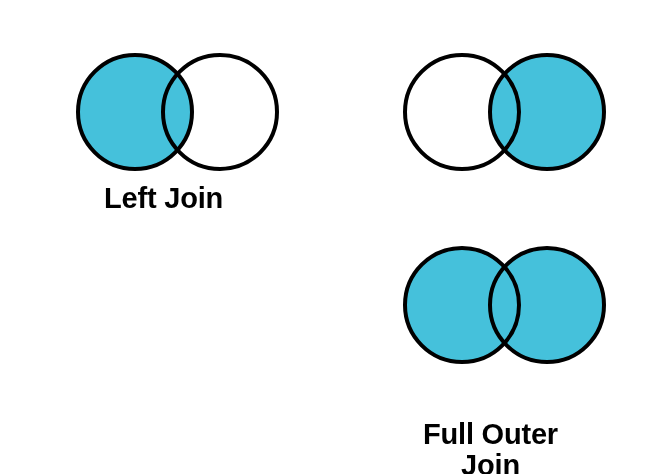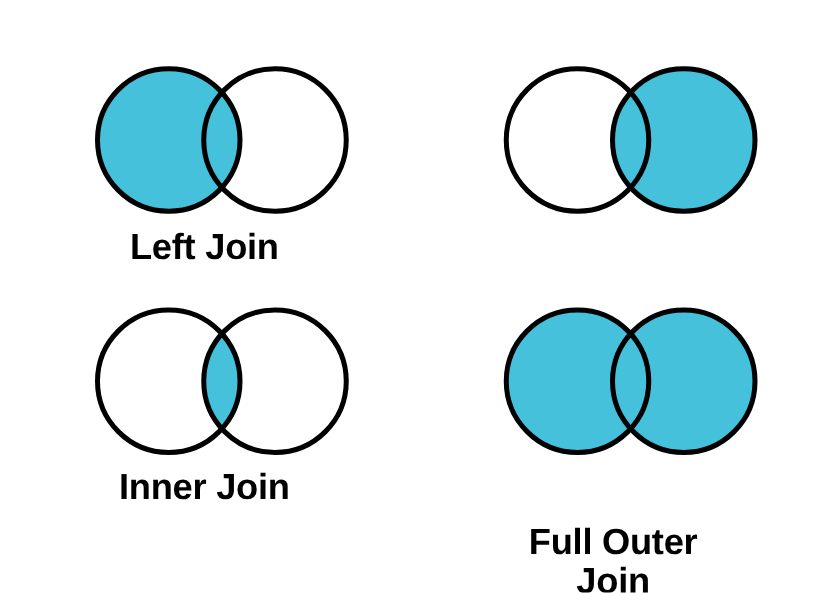--- a/index.html
+++ b/index.html
@@ -86,39 +86,20 @@
     <svg class="venn-figure" viewBox="0 0 327 237">
 
       <circle cx="135" cy="112" r="57" fill="#ffffff" fill-opacity="0"></circle>
 
       <circle cx="220" cy="112" r="57" fill="#45c1db"></circle>
       <circle cx="135" cy="112" r="57" fill="none" stroke="#000000" stroke-width="4"></circle>
       <circle cx="220" cy="112" r="57" fill="none" stroke="#000000" stroke-width="4"></circle>
     </svg>
   </div>
 
-  <div class="venn-cell" id="cell-inner-join">
-    <svg class="venn-figure" viewBox="0 0 327 237">
-      <defs>
-        <clipPath id="clipInnerLeft">
-            <circle cx="135" cy="112" r="57"></circle>
-          </clipPath>
-      </defs>
-
-      <circle cx="135" cy="112" r="57" fill="#ffffff"></circle>
-      <circle cx="220" cy="112" r="57" fill="#ffffff"></circle>
-
-      <g clip-path="url(#clipInnerLeft)">
-        <circle cx="220" cy="112" r="57" fill="#45c1db"></circle>
-      </g>
-      <circle cx="135" cy="112" r="57" fill="none" stroke="#000000" stroke-width="4"></circle>
-      <circle cx="220" cy="112" r="57" fill="none" stroke="#000000" stroke-width="4"></circle>
-    </svg>
-    <div class="venn-label" id="label-inner-join">Inner Join</div>
-  </div>
 
   <div class="venn-cell" id="cell-full-outer">
     <svg class="venn-figure" viewBox="0 0 327 237">
 
       <circle cx="135" cy="112" r="57" fill="#45c1db"></circle>
       <circle cx="220" cy="112" r="57" fill="#45c1db"></circle>
       <circle cx="135" cy="112" r="57" fill="none" stroke="#000000" stroke-width="4"></circle>
       <circle cx="220" cy="112" r="57" fill="none" stroke="#000000" stroke-width="4"></circle>
     </svg>
     <div class="venn-label" id="label-full-outer">Full Outer

